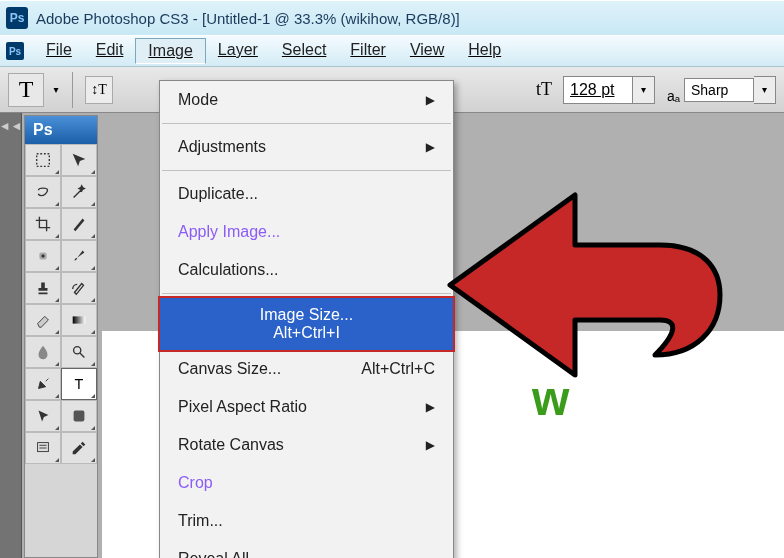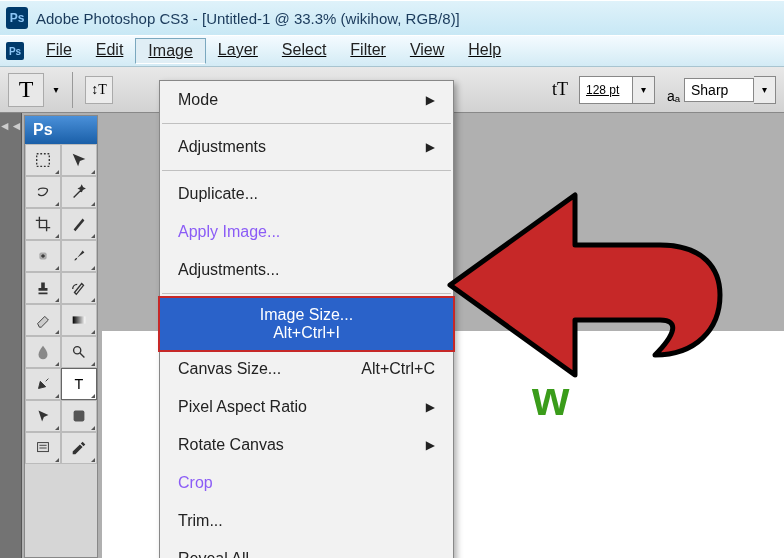--- a/index.html
+++ b/index.html
@@ -13,21 +13,21 @@
 .menubar .ps-small { width:18px; height:18px; background:#003a6b; border-radius:2px; color:#8cc5f5; font-weight:bold; font-size:10px; display:flex; align-items:center; justify-content:center; margin-right:10px; }
 .menubar .menu-item { font-size:16px; color:#222; padding:3px 12px; }
 .menubar .menu-item.open { background:#e0eef5; border:1px solid #7aa8bf; border-bottom-color:#fff; }
 
 .optionsbar { height:46px; background:linear-gradient(#e8e8e8,#d2d2d2); border-bottom:1px solid #888; display:flex; align-items:center; padding:0 8px; }
 .optionsbar .tool-t { width:36px; height:34px; display:flex; align-items:center; justify-content:center; font-family:Georgia,serif; font-size:24px; border:1px solid #aaa; background:#e8e8e8; margin-right:4px; }
 .optionsbar .small-btn { width:16px; height:34px; display:flex; align-items:center; justify-content:center; font-size:10px; }
 .optionsbar .orient-btn { width:28px; height:28px; border:1px solid #aaa; background:#ececec; display:flex; align-items:center; justify-content:center; margin:0 4px; font-family:Georgia,serif; font-size:14px; }
 .optionsbar .gap { flex:1; }
 .optionsbar .tt-icon { width:30px; height:30px; display:flex; align-items:center; justify-content:center; font-family:Georgia,serif; font-size:18px; margin-right:4px; }
-.optionsbar .size-input { width:54px; height:28px; border:1px solid #888; background:#fff; font-size:12px; padding:0 6px;text-decoration:underline; }
+.optionsbar .size-input { width:70px; height:28px; border:1px solid #888; background:#fff; font-size:16px; padding:0 6px;text-decoration:underline; }
 .optionsbar .dd-btn { width:22px; height:28px; border:1px solid #888; border-left:none; background:#ececec; display:flex; align-items:center; justify-content:center; font-size:10px; }
 .optionsbar .aa-label { margin:12px 4px 0 12px; font-size:14px; }
 .optionsbar .aa-select { width:70px; height:24px; border:1px solid #888; background:#fff; font-size:14px; padding:0 6px; display:flex; align-items:center; }
 .optionsbar .divider { width:1px; height:36px; background:#999; margin:0 8px; }
 
 .workspace { display:flex; height:445px; background:#b0b0b0; }
 .panel-tab { width:22px; background:#737373; border-right:1px solid #555; display:flex; align-items:flex-start; justify-content:center; padding-top:6px; }
 .panel-tab .tab-arrow { color:#ccc; font-size:12px; }
 
 .toolbox { width:74px; background:#d6d6d6; border:1px solid #888; margin:2px 0 0 2px; }
@@ -251,21 +251,21 @@
       <span class="arrow">▶</span>
     </div>
     <div class="dd-sep"></div>
     <div class="dd-item">
       <span>Duplicate...</span>
     </div>
     <div class="dd-item disabled">
       <span>Apply Image...</span>
     </div>
     <div class="dd-item">
-      <span>Adjustments...</span>
+      <span>Calculations...</span>
     </div>
     <div class="dd-sep"></div>
     <div class="dd-item highlighted">
       <span>Image Size...</span>
       <span>Alt+Ctrl+I</span>
     </div>
     <div class="dd-item">
       <span>Canvas Size...</span>
       <span>Alt+Ctrl+C</span>
     </div>

